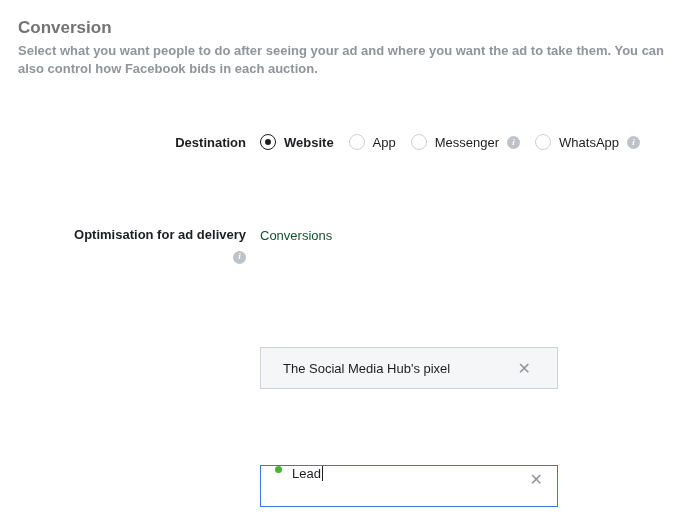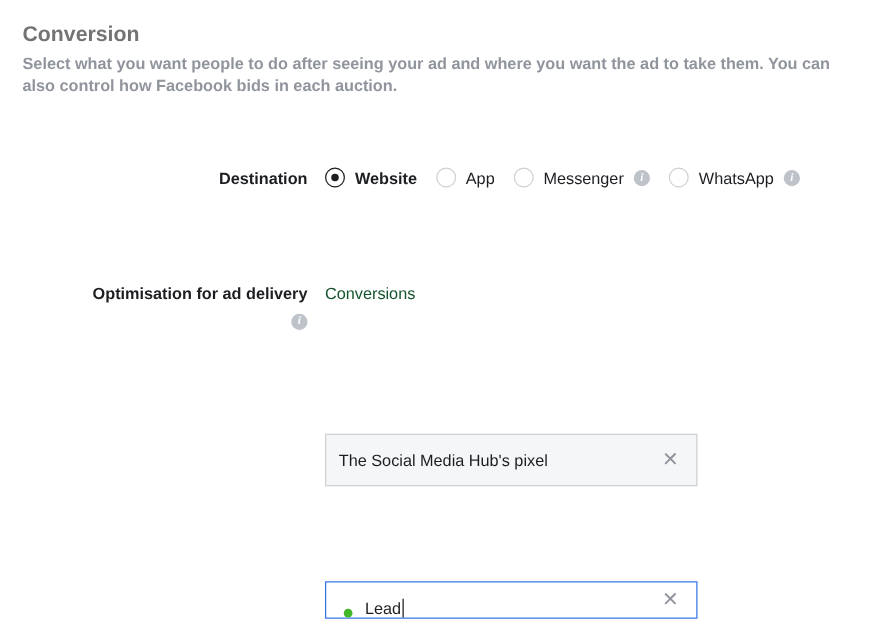--- a/index.html
+++ b/index.html
@@ -103,40 +103,40 @@
       text-align: right;
       margin-top: 3px;
     }
     .select-box {
       width: 298px;
       height: 42px;
       border: 1px solid #ced0d4;
       background: #f5f6f7;
       display: flex;
       align-items: center;
-      padding: 0 10px;
+      padding: 0 22px;
       font-size: 13px;
       color: #1c1e21;
     }
     .select-box .text {
       flex: 1;
     }
     .close-x {
       color: #90949c;
       font-size: 16px;
       cursor: pointer;
       padding: 4px;
     }
     .input-box {
       width: 298px;
-      height: 30px;
+      height: 42px;
       border: 1.5px solid #3578e5;
       background: #fff;
       display: flex;
-      align-items: flex-end;
+      align-items: flex-start;
       padding: 0 10px;
       font-size: 13px;
       color: #1c1e21;
     }
     .dot {
       width: 7px;
       height: 7px;
       border-radius: 50%;
       background: #42b72a;
       margin-right: 10px;

